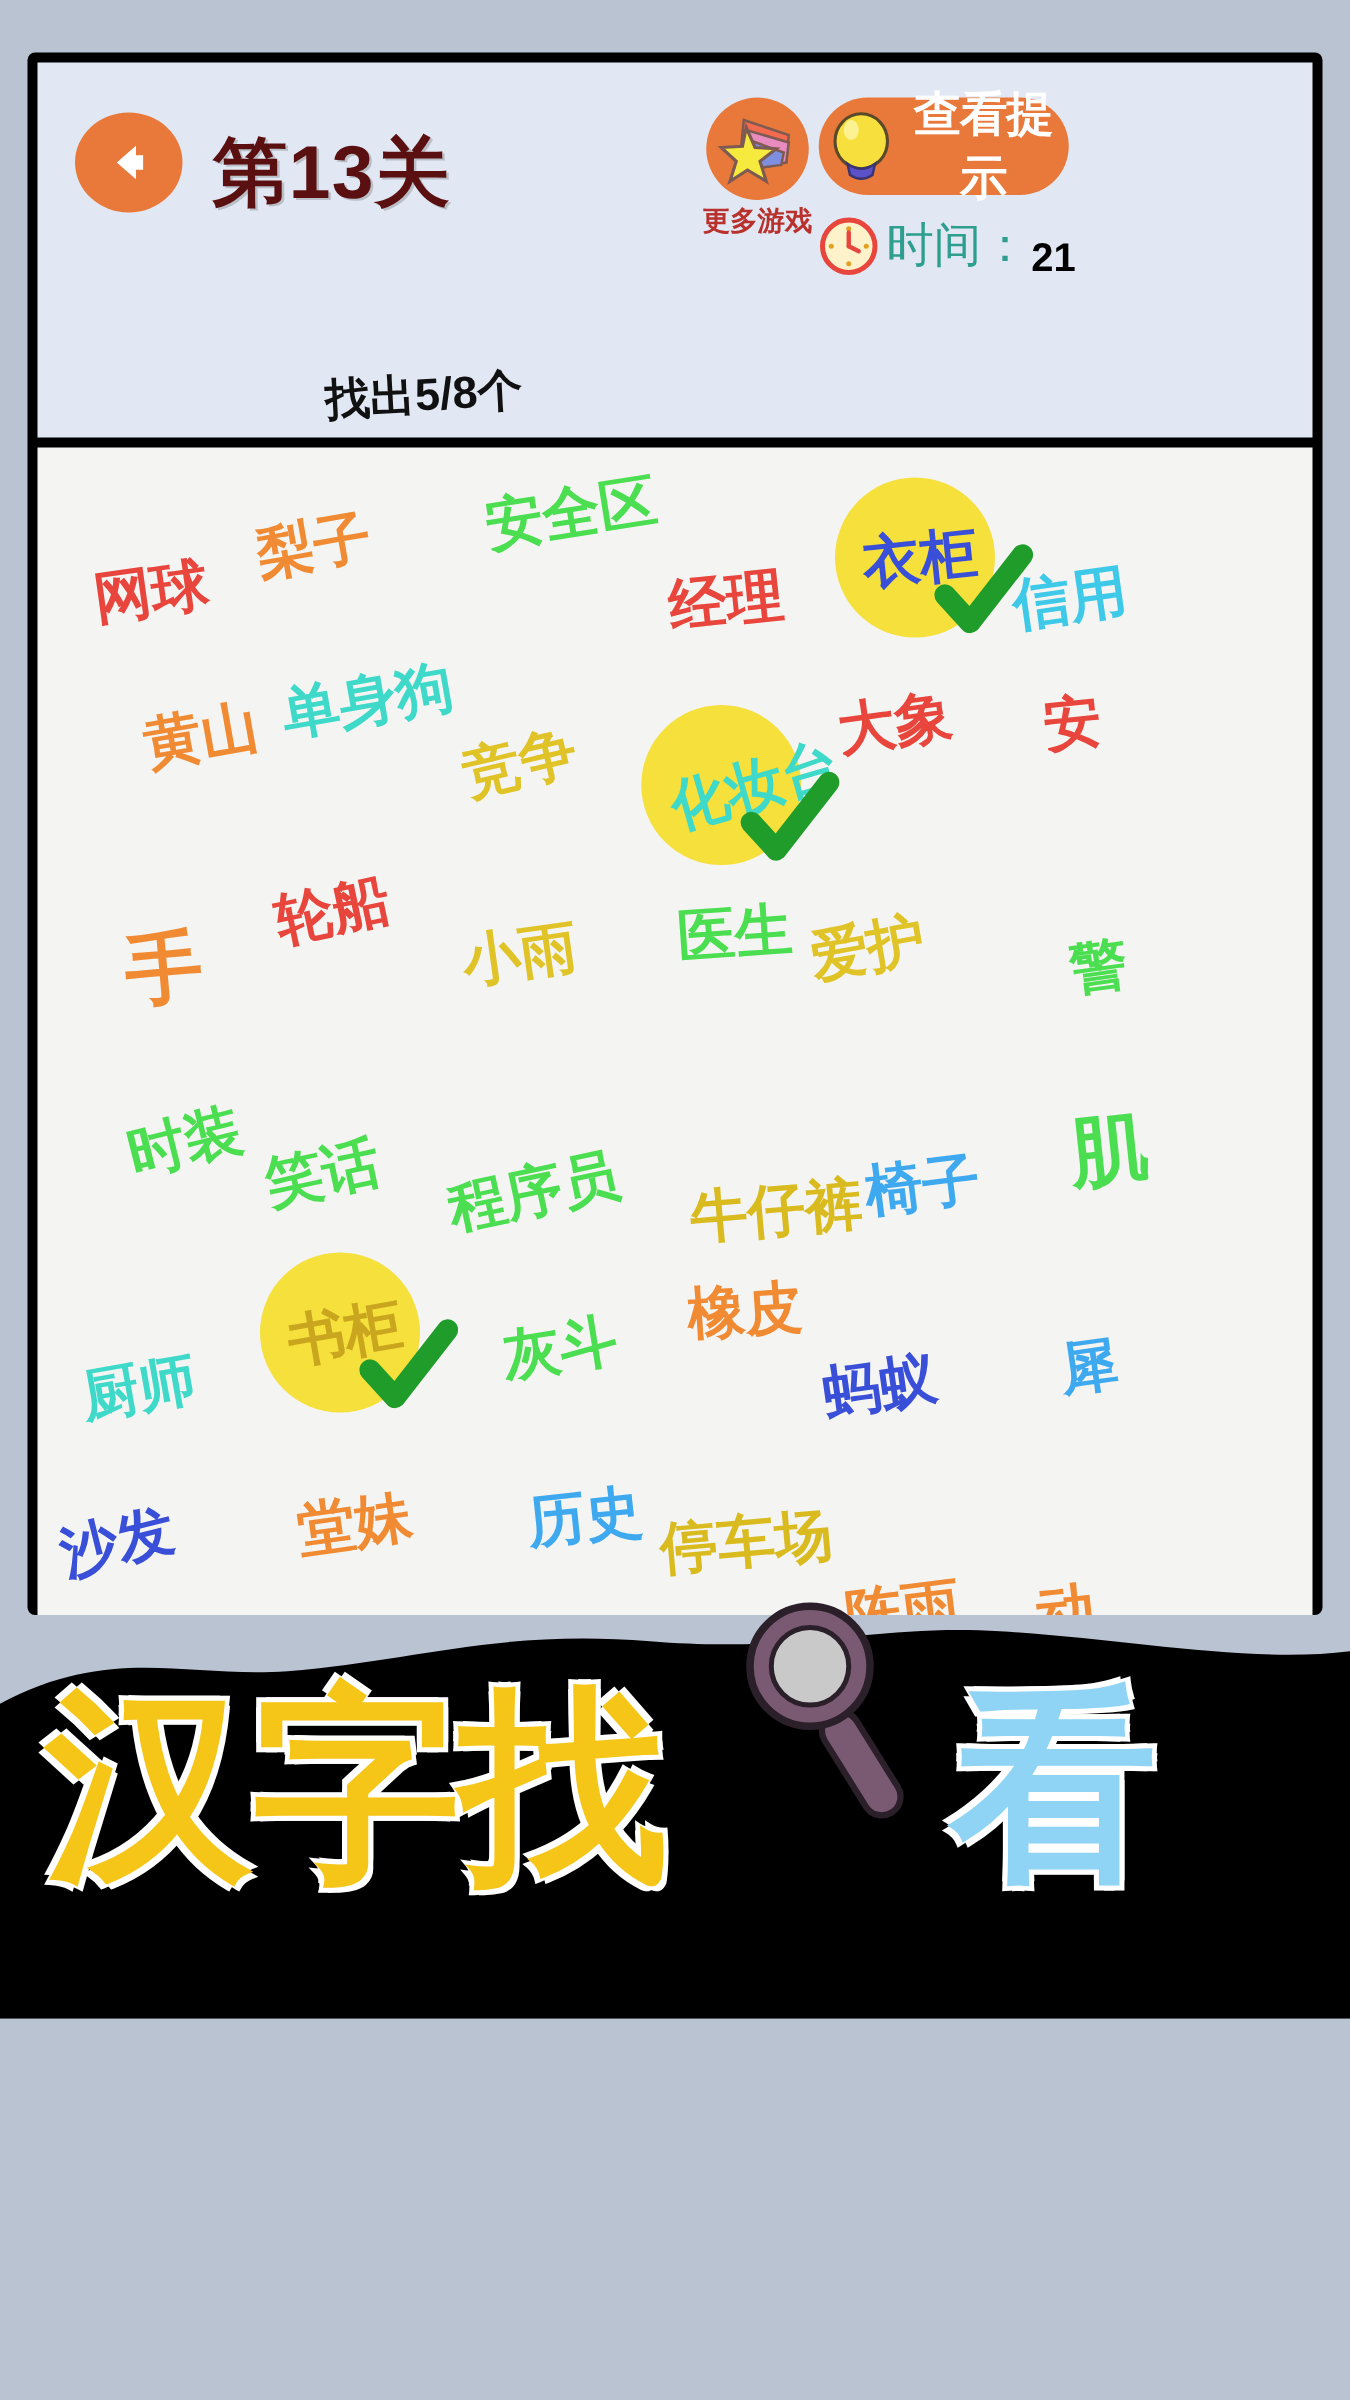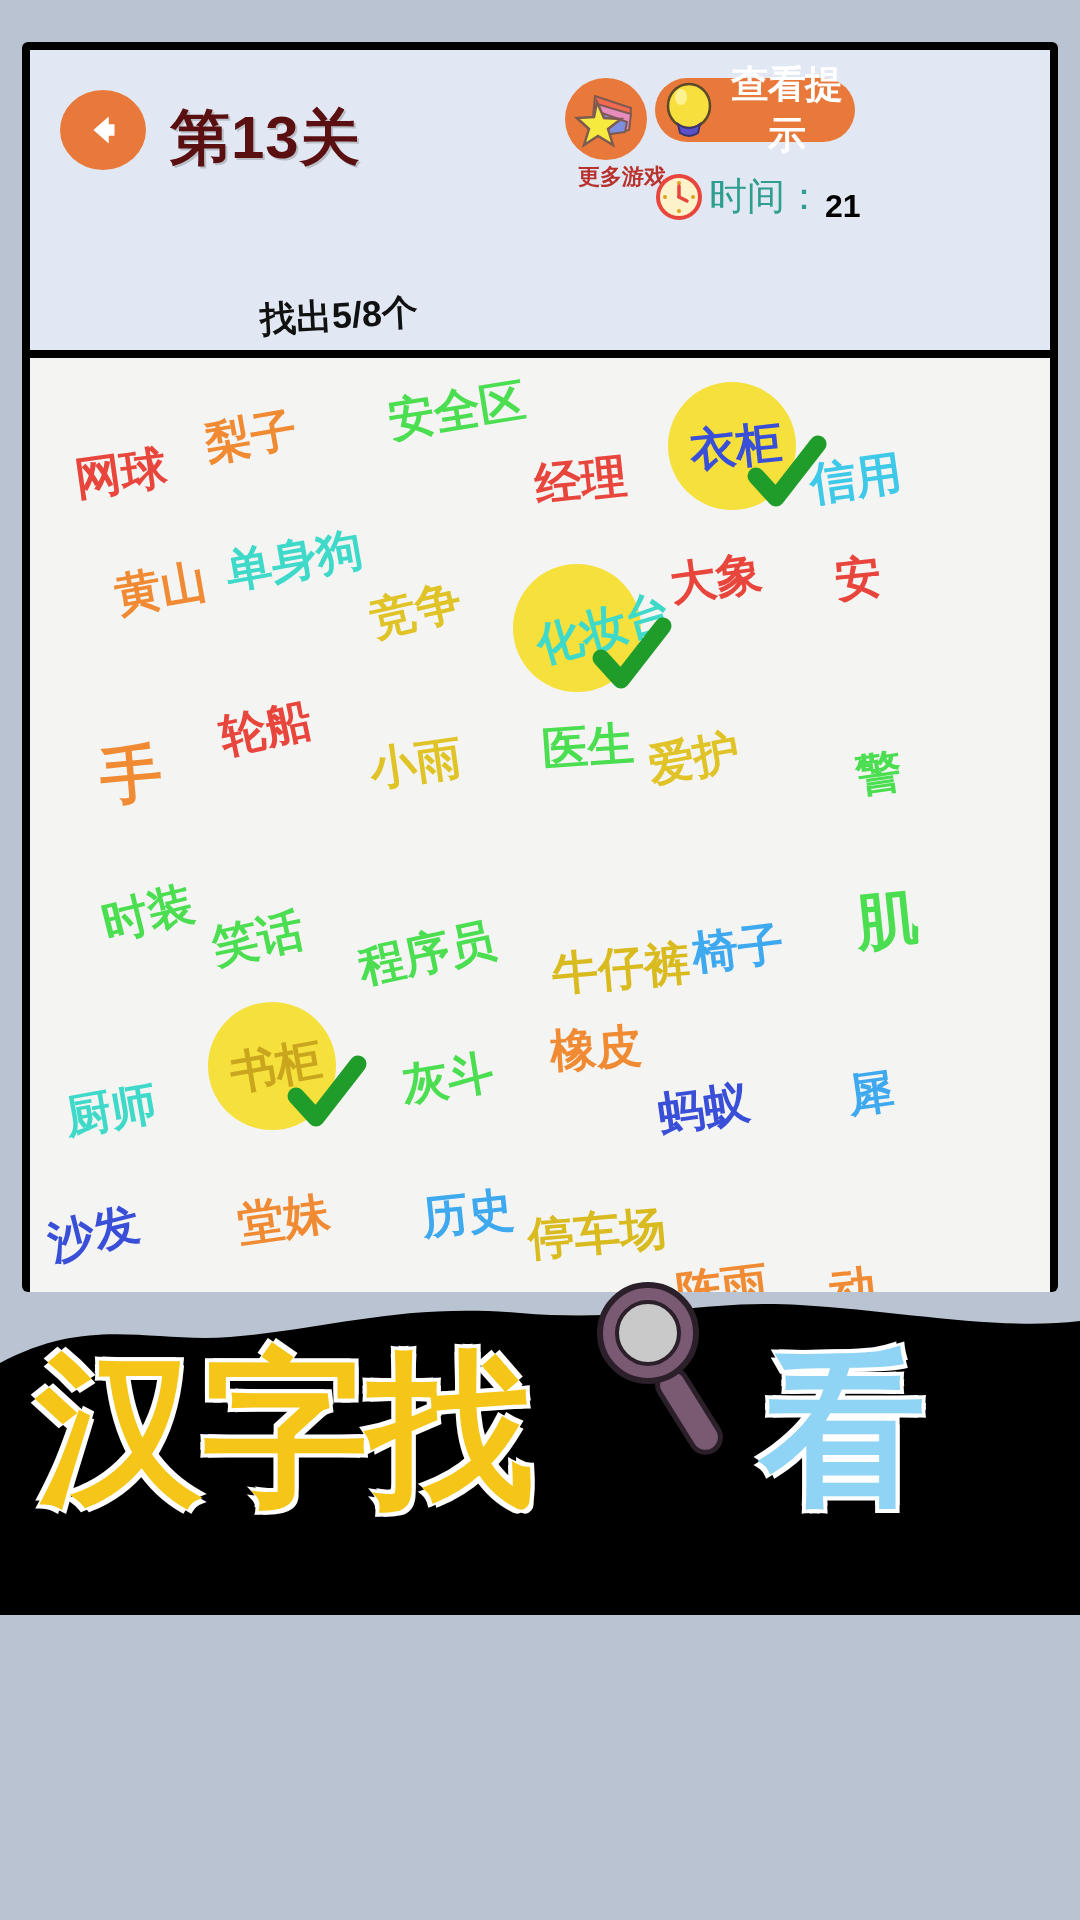--- a/index.html
+++ b/index.html
@@ -35,35 +35,35 @@
   #level-label {
     position:absolute; left:140px; top:48px;
     font-size:60px; font-weight:bold; color:#5a1010;
     letter-spacing:1px;
     text-shadow:2px 2px 0 rgba(0,0,0,.18);
     font-family:"Liberation Sans", sans-serif;
   }
   
   #more-games {
     position:absolute; left:516px; top:28px;
-    width:120px; text-align:right; cursor:pointer;
+    width:120px; text-align:center; cursor:pointer;
   }
   #more-games .circ {
     width:82px; height:82px; border-radius:50%;
     background:#e8793a; margin:0 auto;
     position:relative; overflow:hidden;
   }
   #more-games .label {
     margin-top:2px; font-size:22px; font-weight:bold;
     color:#b8312d; letter-spacing:0px;
   }
   
   #hint-btn {
     position:absolute; left:625px; top:28px;
-    width:200px; height:64px; border-radius:40px;
+    width:200px; height:78px; border-radius:40px;
     background:#e8793a; border:none; cursor:pointer;
     display:flex; align-items:center; padding-left:8px;
   }
   #bulb { width:52px; height:60px; position:relative; flex:0 0 auto; }
   #hint-btn .htext {
     font-size:38px; font-weight:bold; color:#fff;
     margin-left:3px; letter-spacing:-1px;
   }
   
   #timer {

